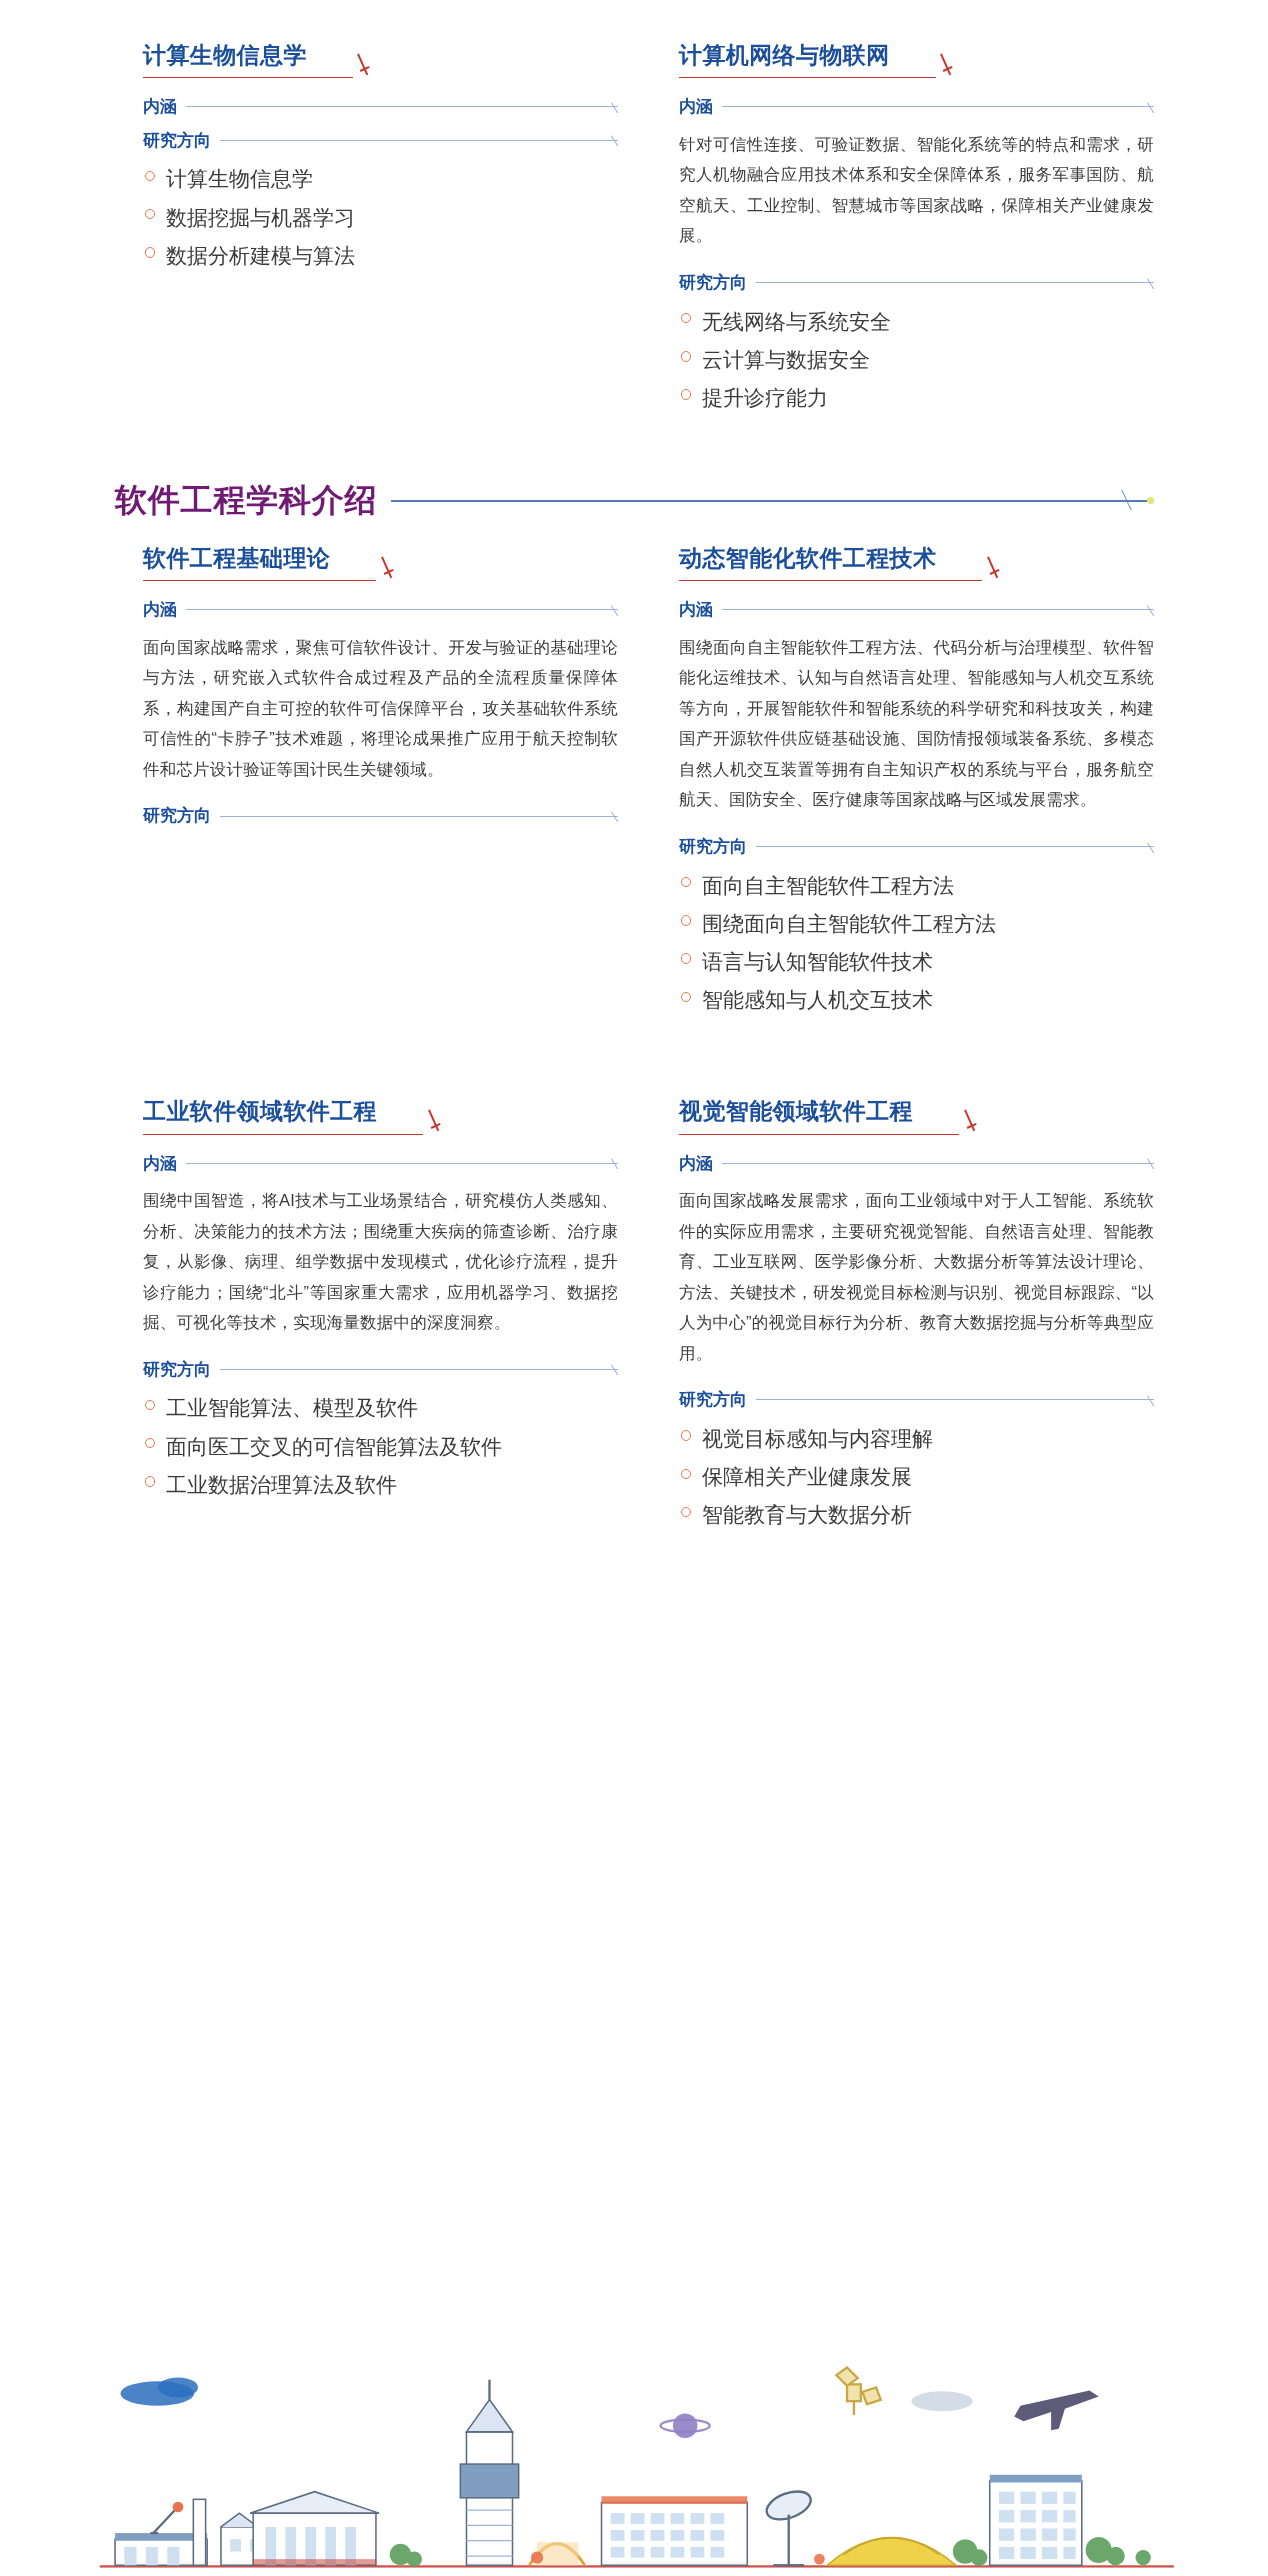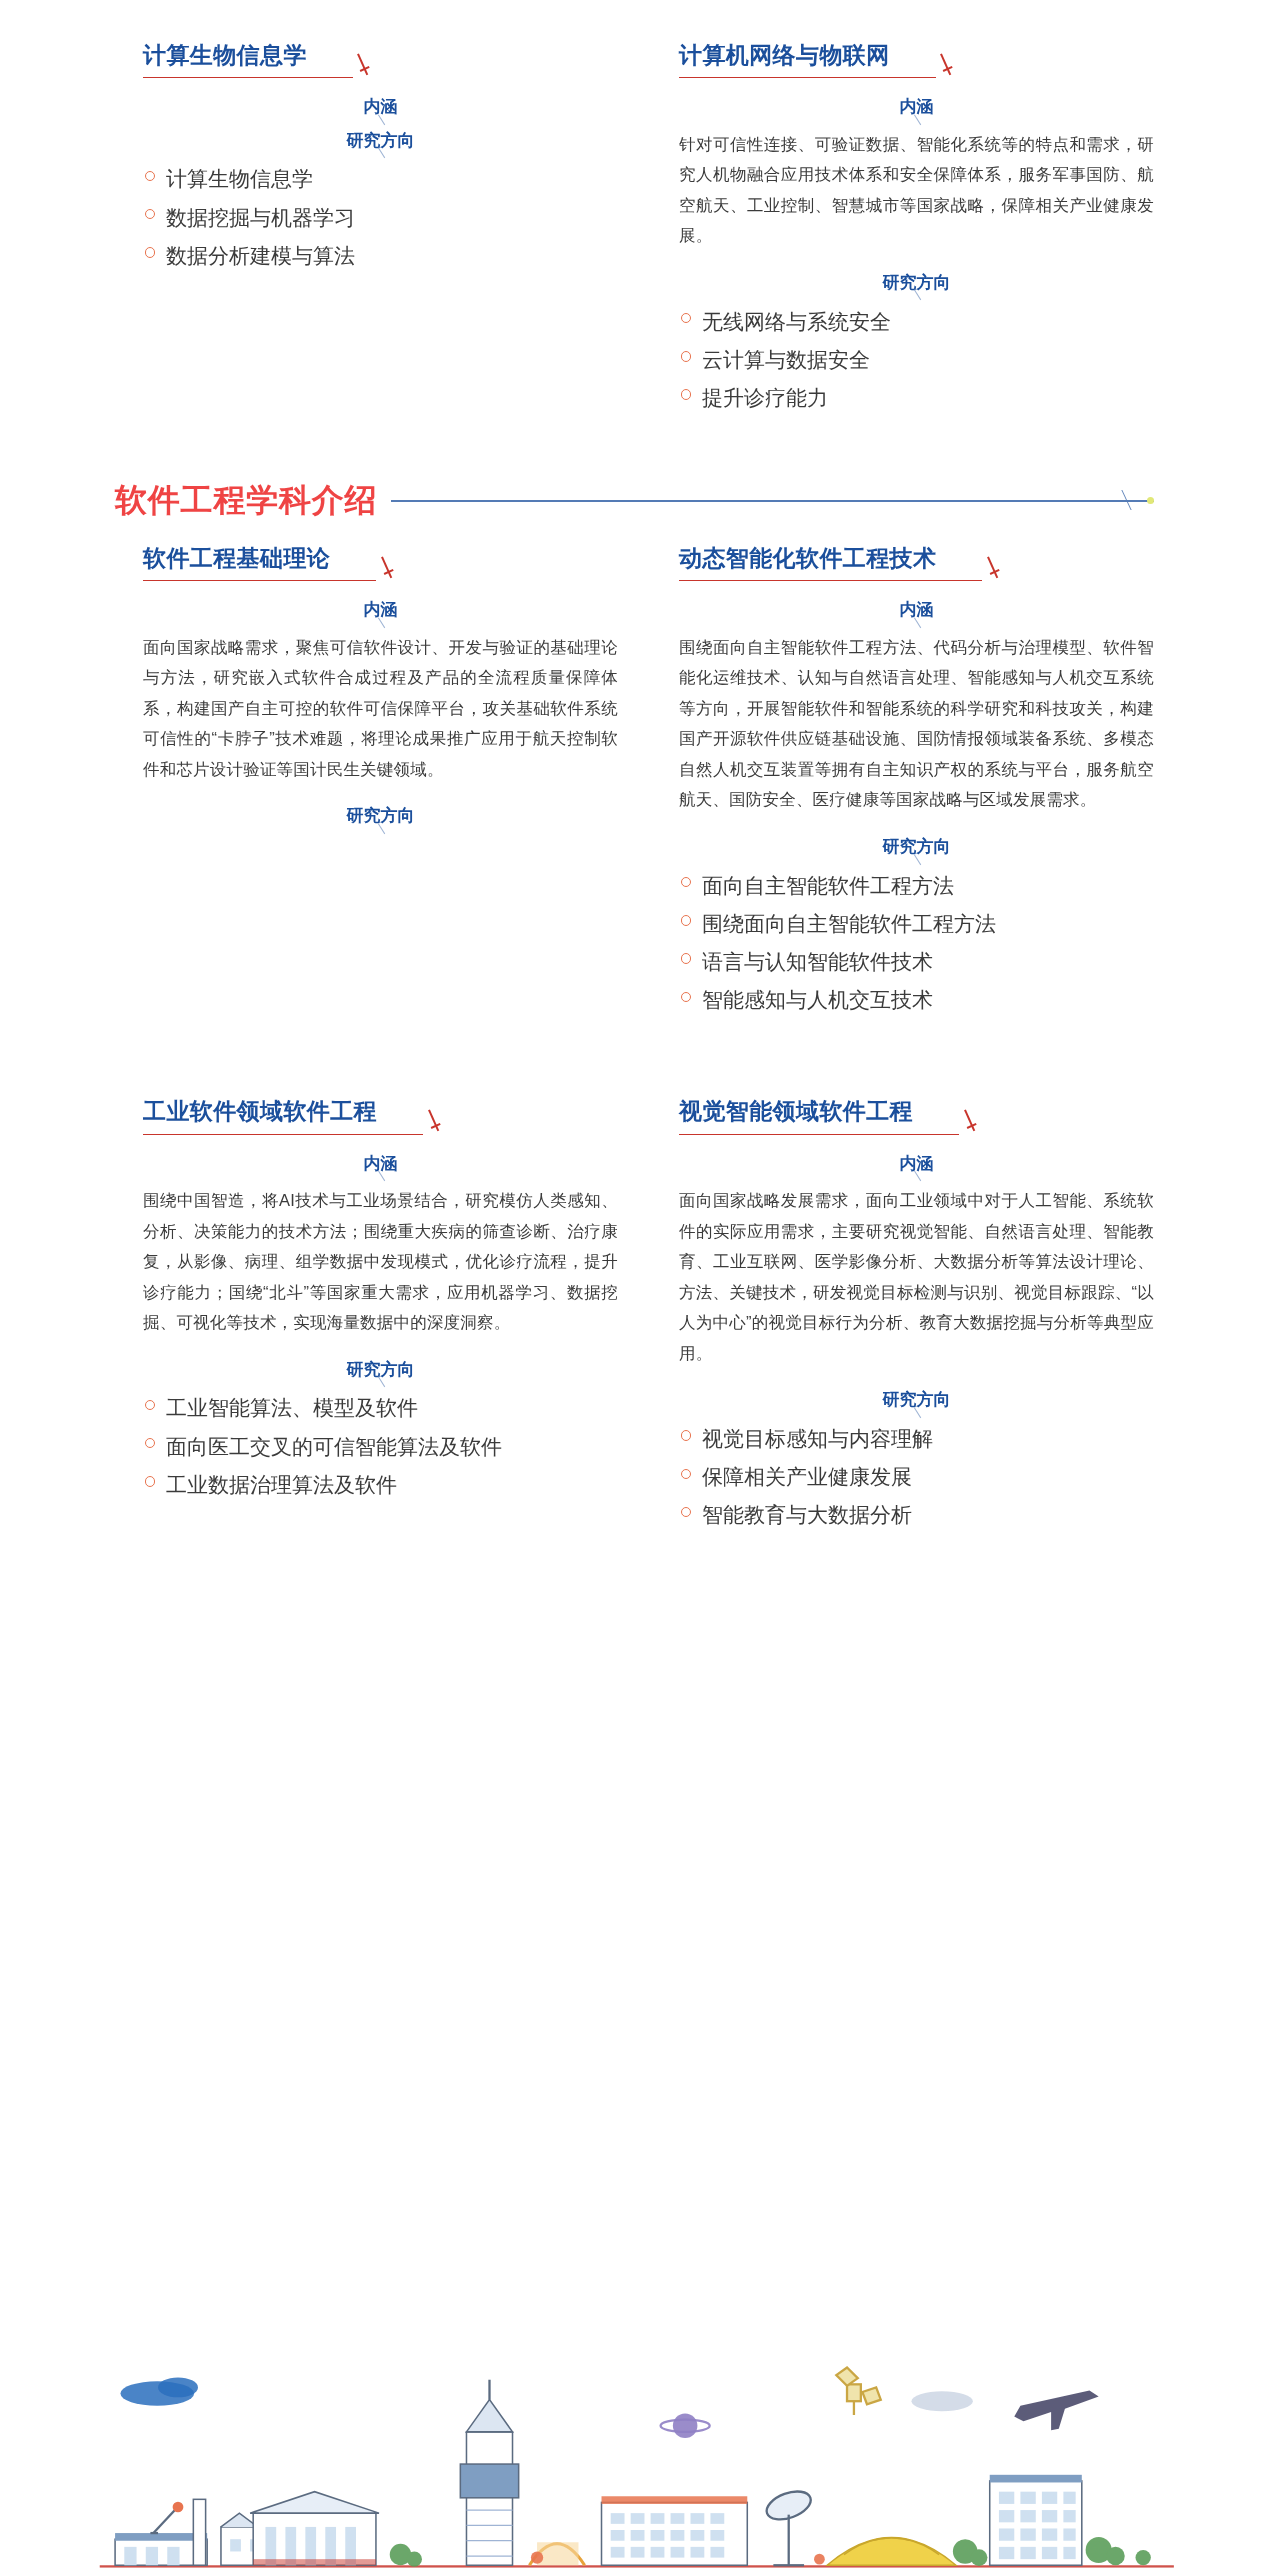--- a/index.html
+++ b/index.html
@@ -24,21 +24,21 @@
   }
   
   .section-heading {
     display: flex;
     align-items: center;
     margin: 0 0 20px 0;
   }
   .section-heading .title {
     font-size: 32px;
     font-weight: bold;
-    color: #ef4444;
+    color: #701a75;
     letter-spacing: 0.8px;
     white-space: nowrap;
   }
   .section-heading .rule {
     flex: 1;
     height: 1.5px;
     background: #1b4f9c;
     margin-left: 14px;
     position: relative;
     opacity: .75;
@@ -128,21 +128,20 @@
     background: #c8352c;
     transform: rotate(-24deg);
     transform-origin: left center;
   }
 
   
   .sub-head {
     display: flex;
     align-items: center;
     margin-bottom: 10.7px;
-    flex-direction: column;
   }
   .sub-head .label {
     font-size: 17px;
     font-weight: bold;
     color: #1b4f9c;
     white-space: nowrap;
   }
   .sub-head .line {
     flex: 1;
     height: 0.8px;

